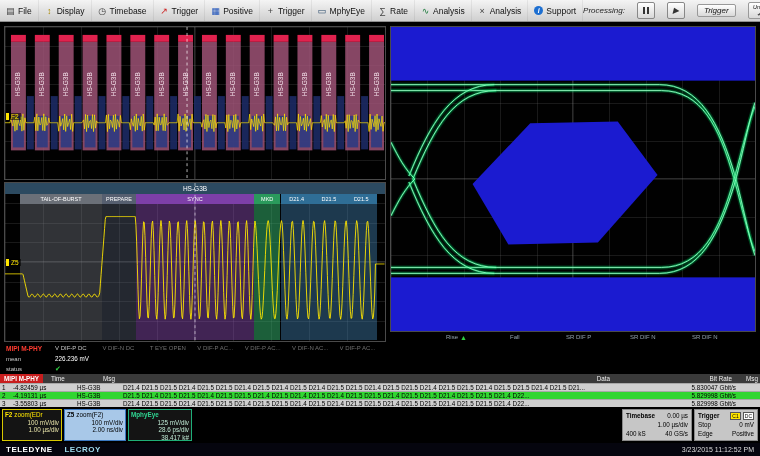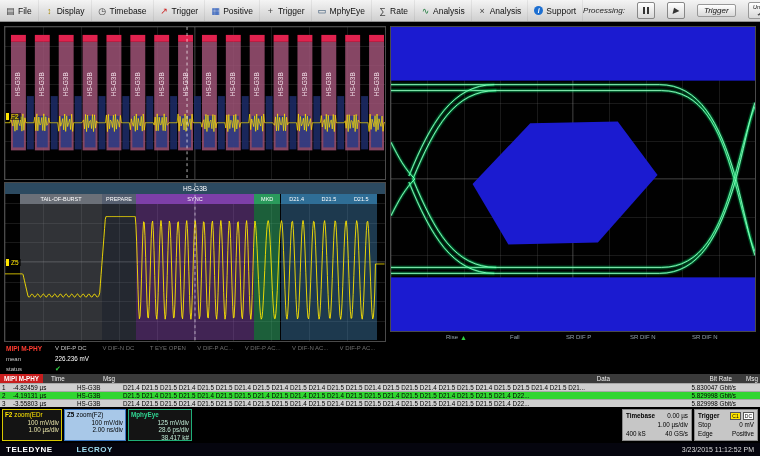--- a/index.html
+++ b/index.html
@@ -119,21 +119,21 @@
   .sb-row{display:flex;justify-content:space-between;align-items:center;white-space:nowrap;}
   .sb-row.right{justify-content:flex-end;}
   .sb-b{font-weight:bold;}
   .chip{display:inline-block;font-size:5px;line-height:6px;padding:0 1px;border:1px solid #555;background:#fff;margin-left:2px;}
   .chip-c1{background:#ffe600;}
 
   
   #footer{position:absolute;left:0;top:443px;width:760px;height:13px;background:#05050e;
     display:flex;align-items:center;justify-content:space-between;padding:0 6px;box-sizing:border-box;}
   .brand{font-size:8px;font-weight:bold;letter-spacing:.5px;color:#fff;white-space:nowrap;}
-  .brand .b2{color:#9fdcee;margin-left:21px;}
+  .brand .b2{color:#9fdcee;margin-left:9px;}
   #datetime{color:#ddd;font-size:7px;}
 </style>
 </head>
 <body>
 
 <div id="app">
 
   <div id="menu-bar">
     <div id="menu-items">
         <div class="menu-item">

